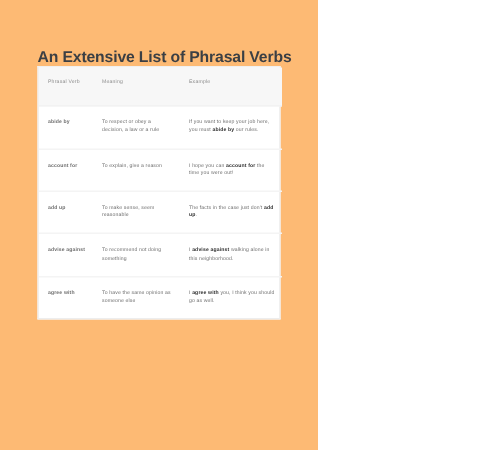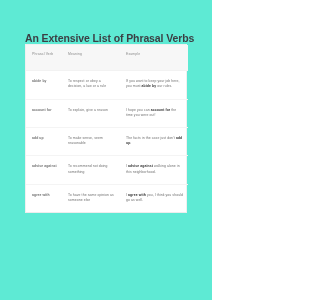--- a/index.html
+++ b/index.html
@@ -11,21 +11,21 @@
     width: 212px;
     height: 300px;
     overflow: hidden;
     font-family: "Liberation Sans", sans-serif;
     -webkit-font-smoothing: antialiased;
   }
   .page {
     width: 212px;
     height: 300px;
     position: relative;
-    background: #5eead4;
+    background: #fdba74;
     box-sizing: border-box;
   }
   .page-title {
     position: absolute;
     left: 25px;
     top: 25px;
     width: 170px;
     font-size: 10.5px;
     font-weight: bold;
     color: #3b3f44;

